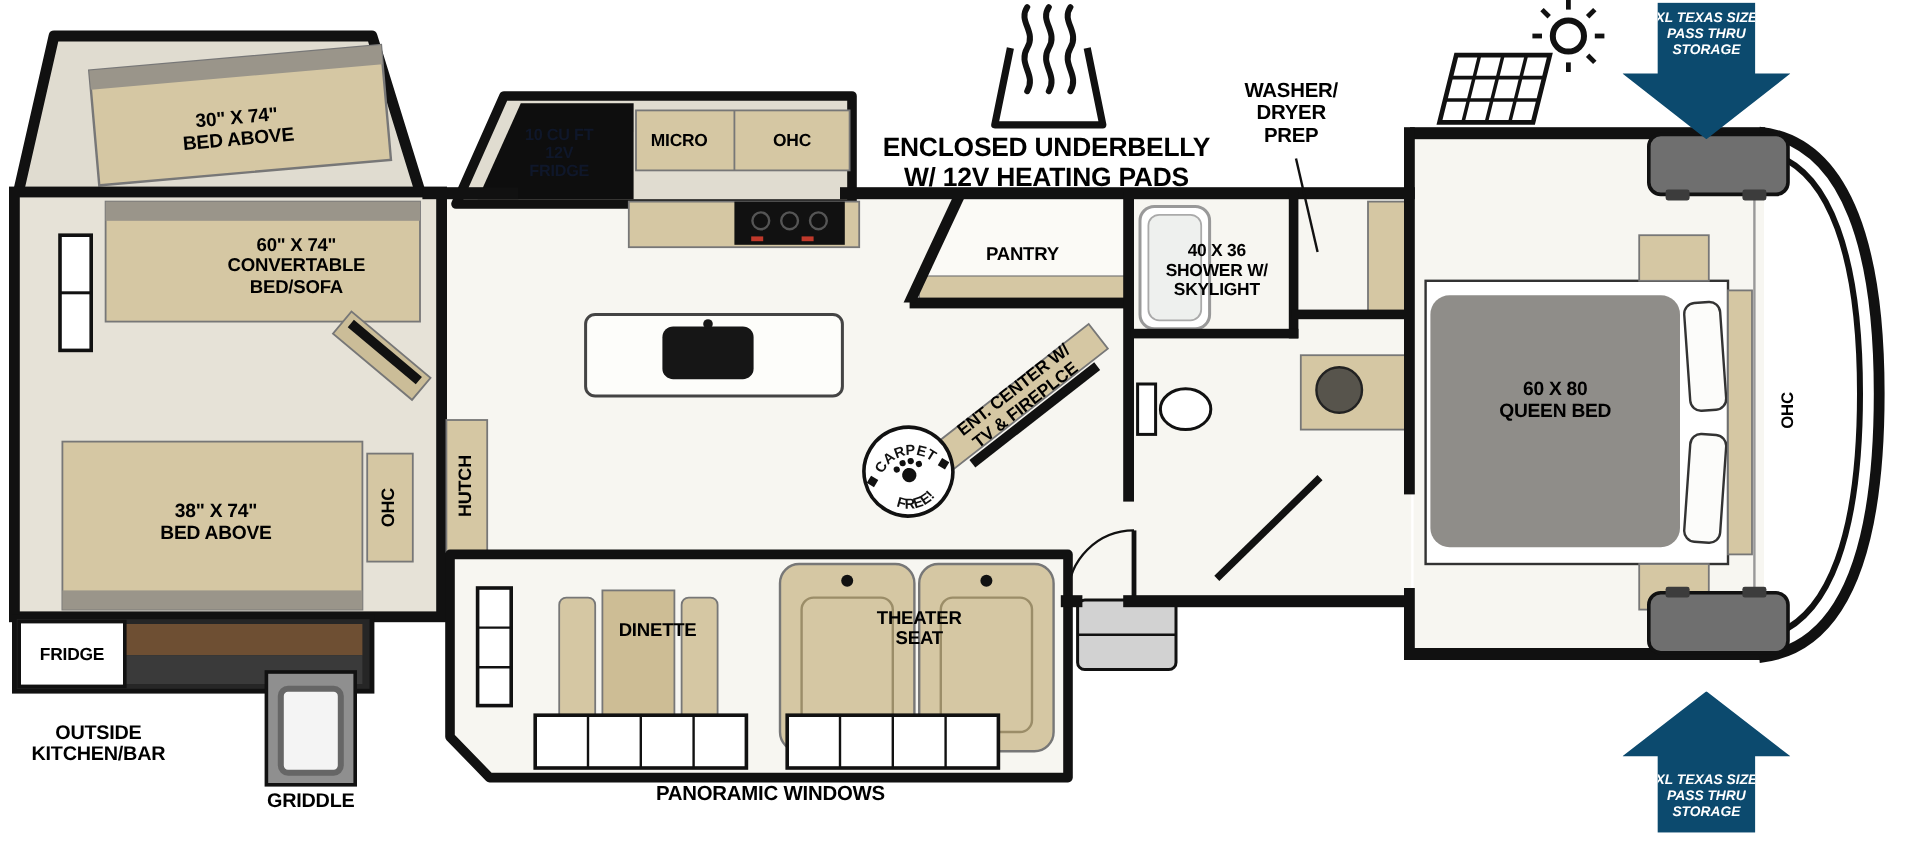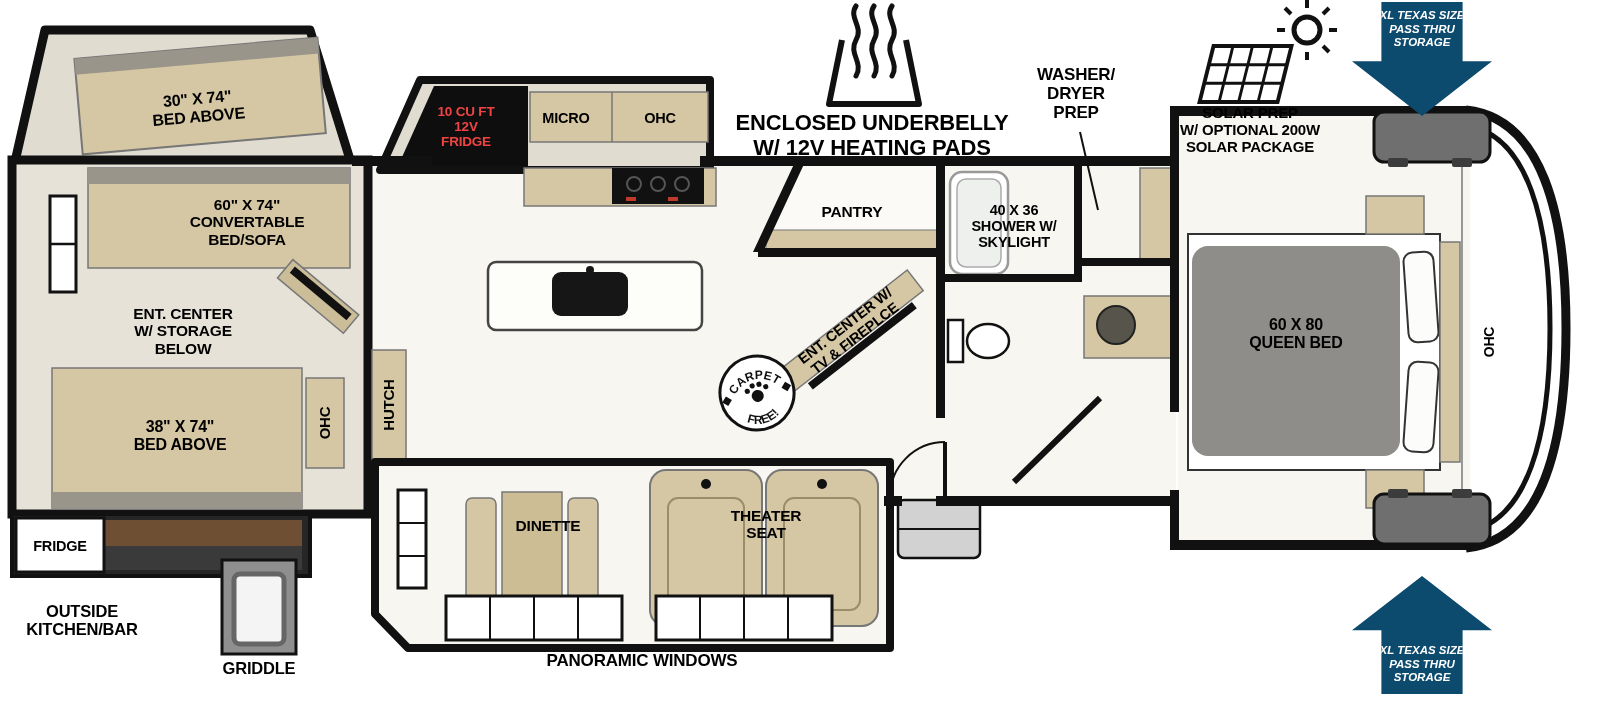--- a/index.html
+++ b/index.html
@@ -2,21 +2,21 @@
 <html><head>
 <meta charset="utf-8">
 <style>
   html,body{margin:0;padding:0;background:#fff;}
   .canvas{position:relative;width:1600px;height:708px;background:#fff;overflow:hidden;
           font-family:"Liberation Sans","DejaVu Sans",sans-serif;}
   .canvas svg{position:absolute;left:0;top:0;}
   .lbl{position:absolute;transform:translate(-50%,-50%);font-weight:bold;color:#000;
        white-space:pre-line;text-align:center;line-height:1.12;letter-spacing:-0.2px;}
   .lbl.vert{transform:translate(-50%,-50%) rotate(-90deg);}
-  .lbl.white{color:#ef4444;}
+  .lbl.white{color:#0f172a;}
   .arrow{position:absolute;background:#0c4a6e;display:flex;justify-content:center;}
   .arrow .txt{color:#fff;font-weight:bold;font-style:italic;font-size:11.5px;line-height:1.18;
               text-align:center;white-space:pre-line;}
   .arrow.down{clip-path:polygon(21% 0,79% 0,79% 52%,100% 52%,50% 100%,0 52%,21% 52%);align-items:flex-start;}
   .arrow.up{clip-path:polygon(50% 0,100% 46%,79% 46%,79% 100%,21% 100%,21% 46%,0 46%);align-items:flex-end;}
 </style>
 </head>
 <body>
 
 <div class="canvas">
@@ -243,33 +243,27 @@
   <div class="txt" style="padding-bottom:9px">XL TEXAS SIZE
 PASS THRU
 STORAGE</div>
 </div>
 
 <div class="lbl" style="left:872px;top:136px;font-size:22px;">ENCLOSED UNDERBELLY
 W/ 12V HEATING PADS</div>
 <div class="lbl" style="left:1076px;top:94px;font-size:17px;">WASHER/
 DRYER
 PREP</div>
-<div class="lbl" style="left:1250px;top:130px;font-size:15px;">SOLAR PREP
-W/ OPTIONAL 200W
-SOLAR PACKAGE</div>
 <div class="lbl" style="left:642px;top:661px;font-size:17px;">PANORAMIC WINDOWS</div>
 
 <div class="lbl" style="left:198px;top:108px;font-size:16px;transform:translate(-50%,-50%) rotate(-5deg);">30" X 74"
 BED ABOVE</div>
 <div class="lbl" style="left:247px;top:222px;font-size:15.5px;">60" X 74"
 CONVERTABLE
 BED/SOFA</div>
-<div class="lbl" style="left:183px;top:331px;font-size:15.5px;">ENT. CENTER
-W/ STORAGE
-BELOW</div>
 <div class="lbl" style="left:180px;top:436px;font-size:16px;">38" X 74"
 BED ABOVE</div>
 <div class="lbl vert" style="left:325px;top:423px;font-size:15px;">OHC</div>
 
 <div class="lbl white" style="left:466px;top:127px;font-size:13.5px;">10 CU FT
 12V
 FRIDGE</div>
 <div class="lbl" style="left:566px;top:118px;font-size:14.5px;">MICRO</div>
 <div class="lbl" style="left:660px;top:118px;font-size:14.5px;">OHC</div>
 <div class="lbl vert" style="left:389px;top:405px;font-size:15px;">HUTCH</div>

